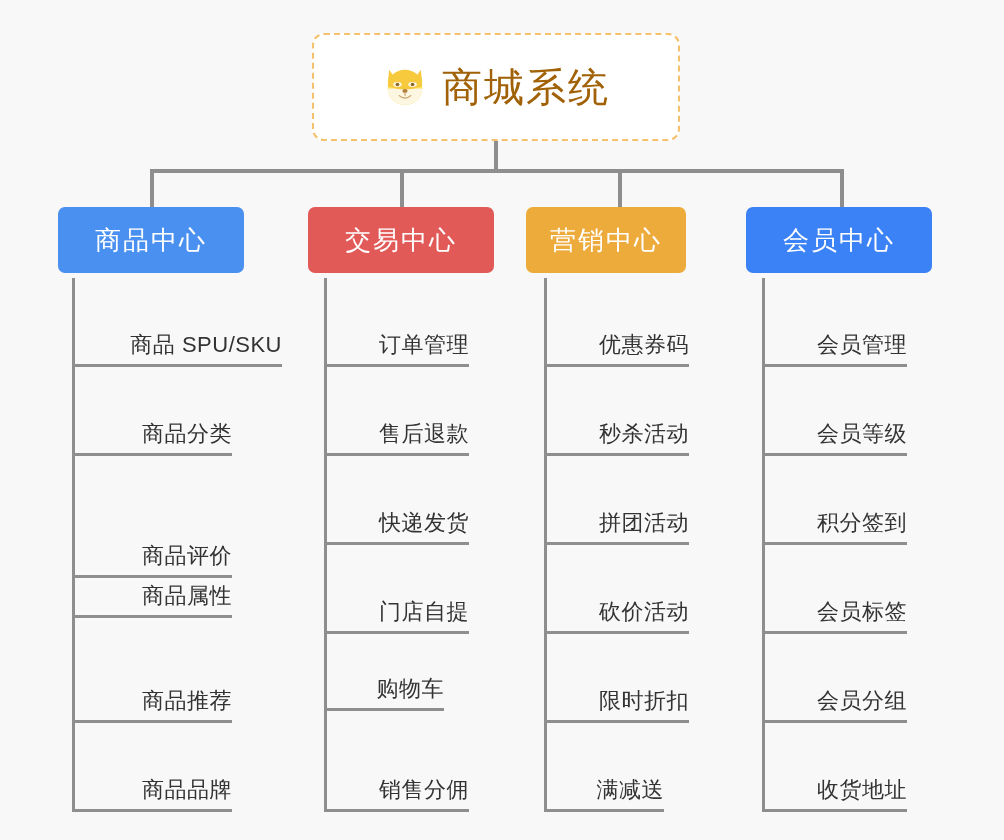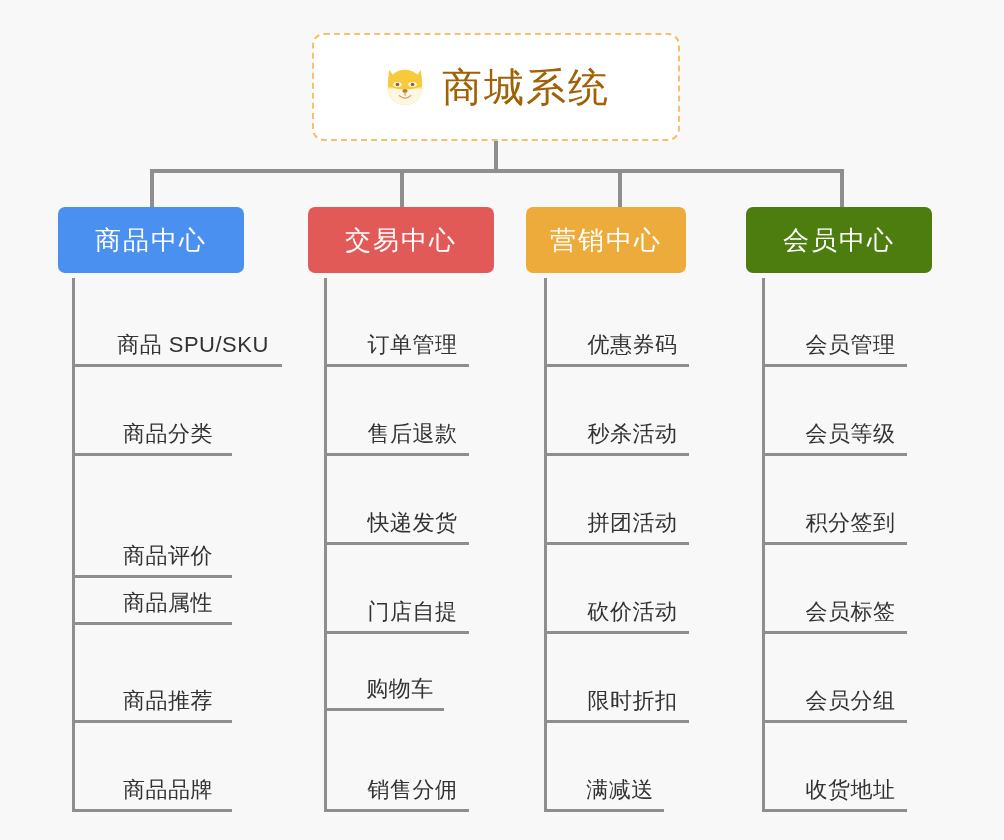--- a/index.html
+++ b/index.html
@@ -87,21 +87,21 @@
     width: 3px;
     background: #8e8e8e;
   }
   .leaf {
     position: absolute;
     left: 0;
     box-sizing: border-box;
     height: 89px;
     display: flex;
     align-items: flex-end;
-    justify-content: center;
+    justify-content: flex-end;
     border-bottom: 3px solid #8e8e8e;
     padding-left: 32px;
     padding-bottom: 4px;
   }
   .leaf-label {
     font-size: 22px;
     color: #333333;
     line-height: 1.3;
     white-space: nowrap;
     letter-spacing: 0.5px;
@@ -141,36 +141,36 @@
 
   <div class="cat-box" style="left: 58px; top: 207px; width: 186px; background: rgb(74, 144, 240);">
     <span>商品中心</span>
   </div>
   <div class="cat-box" style="left: 308px; top: 207px; width: 186px; background: rgb(226, 90, 88);">
     <span>交易中心</span>
   </div>
   <div class="cat-box" style="left: 526px; top: 207px; width: 160px; background: rgb(237, 171, 60);">
     <span>营销中心</span>
   </div>
-  <div class="cat-box" style="left: 746px; top: 207px; width: 186px; background: #4d7c0f;">
+  <div class="cat-box" style="left: 746px; top: 207px; width: 186px; background: #3b82f6;">
     <span>会员中心</span>
   </div>
 
   <div class="branch" style="left:72px; width:210px;">
       <div class="branch-spine" style="height: 534px; background: rgb(142, 142, 142);"></div>
       <div class="leaf" style="top: 0px; width: 210px; border-bottom-color: rgb(142, 142, 142);">
         <span class="leaf-label">商品 SPU/SKU</span>
       </div>
       <div class="leaf" style="top: 89px; width: 160px; border-bottom-color: rgb(142, 142, 142);">
         <span class="leaf-label">商品分类</span>
       </div>
       <div class="leaf" style="top: 194px; width: 160px; border-bottom-color: rgb(142, 142, 142); margin-top: 17px;">
         <span class="leaf-label">商品评价</span>
       </div>
-      <div class="leaf" style="top: 258px; width: 160px; border-bottom-color: rgb(142, 142, 142);">
+      <div class="leaf" style="top: 251px; width: 160px; border-bottom-color: rgb(142, 142, 142);">
         <span class="leaf-label">商品属性</span>
       </div>
       <div class="leaf" style="top: 356px; width: 160px; border-bottom-color: rgb(142, 142, 142);">
         <span class="leaf-label">商品推荐</span>
       </div>
       <div class="leaf" style="top: 445px; width: 160px; border-bottom-color: rgb(142, 142, 142);">
         <span class="leaf-label">商品品牌</span>
       </div>
     </div>
   <div class="branch" style="left:324px; width:166px;">

